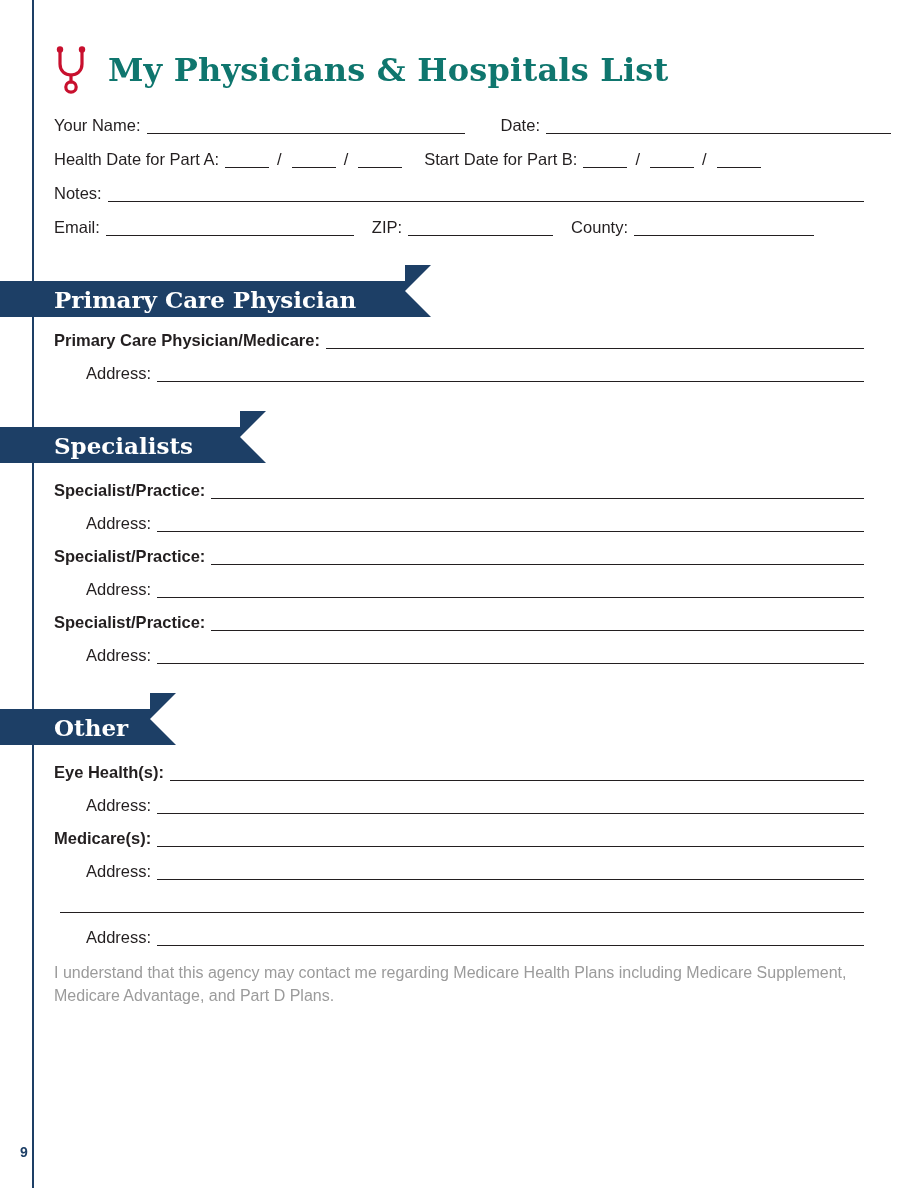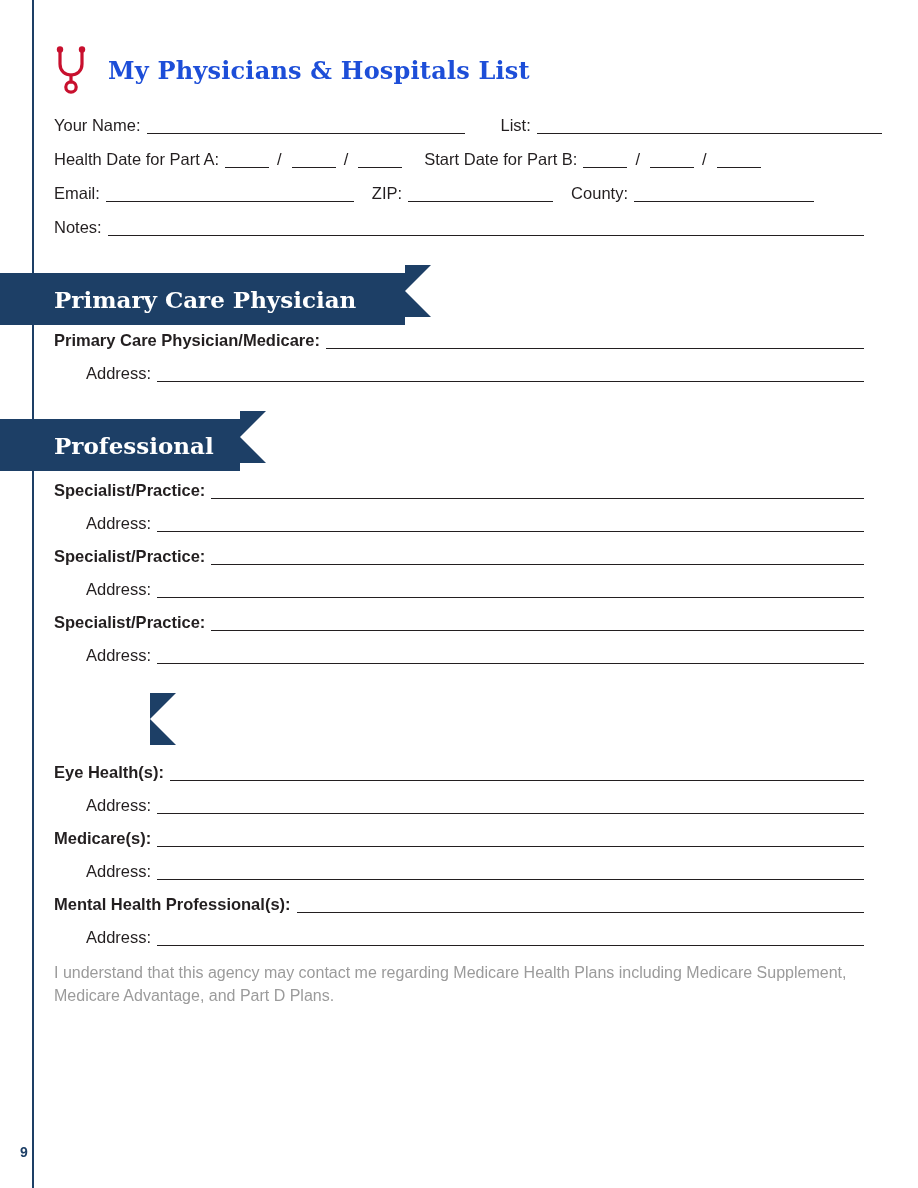--- a/index.html
+++ b/index.html
@@ -49,22 +49,22 @@
   }
   .steth-icon {
     width: 40px;
     height: 48px;
     flex: 0 0 auto;
     display: block;
   }
   .title {
     font-family: "DejaVu Serif", serif;
     font-weight: bold;
-    font-size: 24px;
-    color: #1d4ed8;
+    font-size: 32px;
+    color: #0f766e;
     letter-spacing: 0.2px;
     white-space: nowrap;
   }
 
   
   .info {
     margin-top: 22px;
   }
   .info-row {
     display: flex;
@@ -102,22 +102,22 @@
   .banner-wrap {
     position: relative;
     margin-left: -54px;
     height: 52px;
     margin-top: 28px;
     margin-bottom: 14px;
   }
   .banner {
     position: absolute;
     left: 0;
-    top: 8px;
-    height: 52px;
+    top: 16px;
+    height: 36px;
     background: #1d3f66;
     display: flex;
     align-items: center;
     padding-left: 54px;
     box-sizing: border-box;
   }
   .banner-text {
     font-family: "DejaVu Serif", serif;
     font-weight: bold;
     font-size: 23px;
@@ -198,56 +198,56 @@
       </svg>
       <div class="title">My Physicians &amp; Hospitals List</div>
     </div>
 
     <div class="info">
 
       <div class="info-row">
         <span class="lbl">Your Name:</span>
         <span class="rule fixed-name"></span>
         <span class="gap-md"></span>
-        <span class="lbl">List:</span>
+        <span class="lbl">Date:</span>
         <span class="rule fixed-phone"></span>
       </div>
 
       <div class="info-row">
         <span class="lbl">Health Date for Part A:</span>
         <span class="rule blank-sm"></span>
         <span class="slash">/</span>
         <span class="rule blank-sm"></span>
         <span class="slash">/</span>
         <span class="rule blank-sm"></span>
         <span class="gap-sm"></span>
         <span class="lbl">Start Date for Part B:</span>
         <span class="rule blank-sm"></span>
         <span class="slash">/</span>
         <span class="rule blank-sm"></span>
         <span class="slash">/</span>
         <span class="rule blank-sm"></span>
+      </div>
+
+      <div class="info-row">
+        <span class="lbl">Notes:</span>
+        <span class="rule"></span>
       </div>
 
       <div class="info-row">
         <span class="lbl">Email:</span>
         <span class="rule fixed-email"></span>
         <span class="gap-sm"></span>
         <span class="lbl">ZIP:</span>
         <span class="rule fixed-zip"></span>
         <span class="gap-sm"></span>
         <span class="lbl">County:</span>
         <span class="rule fixed-county"></span>
       </div>
 
-      <div class="info-row">
-        <span class="lbl">Notes:</span>
-        <span class="rule"></span>
-      </div>
-
     </div>
 
     <div class="banner-wrap">
       <div class="banner" style="width:405px;">
         <span class="banner-text">Primary Care Physician</span>
       </div>
       <div class="banner-arrow" style="left:405px;"></div>
     </div>
 
     <div class="entry">
@@ -256,21 +256,21 @@
         <span class="rule"></span>
       </div>
       <div class="entry-row indent">
         <span class="lbl-plain">Address:</span>
         <span class="rule"></span>
       </div>
     </div>
 
     <div class="banner-wrap">
       <div class="banner" style="width:240px;">
-        <span class="banner-text">Professional</span>
+        <span class="banner-text">Specialists</span>
       </div>
       <div class="banner-arrow" style="left:240px;"></div>
     </div>
 
     <div class="sec-gap-1"></div>
 
     <div class="entry">
       <div class="entry-row">
         <span class="lbl-bold">Specialist/Practice:</span>
         <span class="rule"></span>
@@ -297,20 +297,23 @@
         <span class="lbl-bold">Specialist/Practice:</span>
         <span class="rule"></span>
       </div>
       <div class="entry-row indent">
         <span class="lbl-plain">Address:</span>
         <span class="rule"></span>
       </div>
     </div>
 
     <div class="banner-wrap">
+      <div class="banner" style="width:150px;">
+        <span class="banner-text">Other</span>
+      </div>
       <div class="banner-arrow" style="left:150px;"></div>
     </div>
 
     <div class="sec-gap-1"></div>
 
     <div class="entry">
       <div class="entry-row">
         <span class="lbl-bold">Eye Health(s):</span>
         <span class="rule"></span>
       </div>
@@ -326,21 +329,20 @@
         <span class="rule"></span>
       </div>
       <div class="entry-row indent">
         <span class="lbl-plain">Address:</span>
         <span class="rule"></span>
       </div>
     </div>
 
     <div class="entry">
       <div class="entry-row">
-        <span class="lbl-bold">Mental Health Professional(s):</span>
         <span class="rule"></span>
       </div>
       <div class="entry-row indent">
         <span class="lbl-plain">Address:</span>
         <span class="rule"></span>
       </div>
     </div>
 
     <div class="footer-note">I understand that this agency may contact me regarding Medicare Health Plans including Medicare Supplement, Medicare Advantage, and Part D Plans.</div>
 

